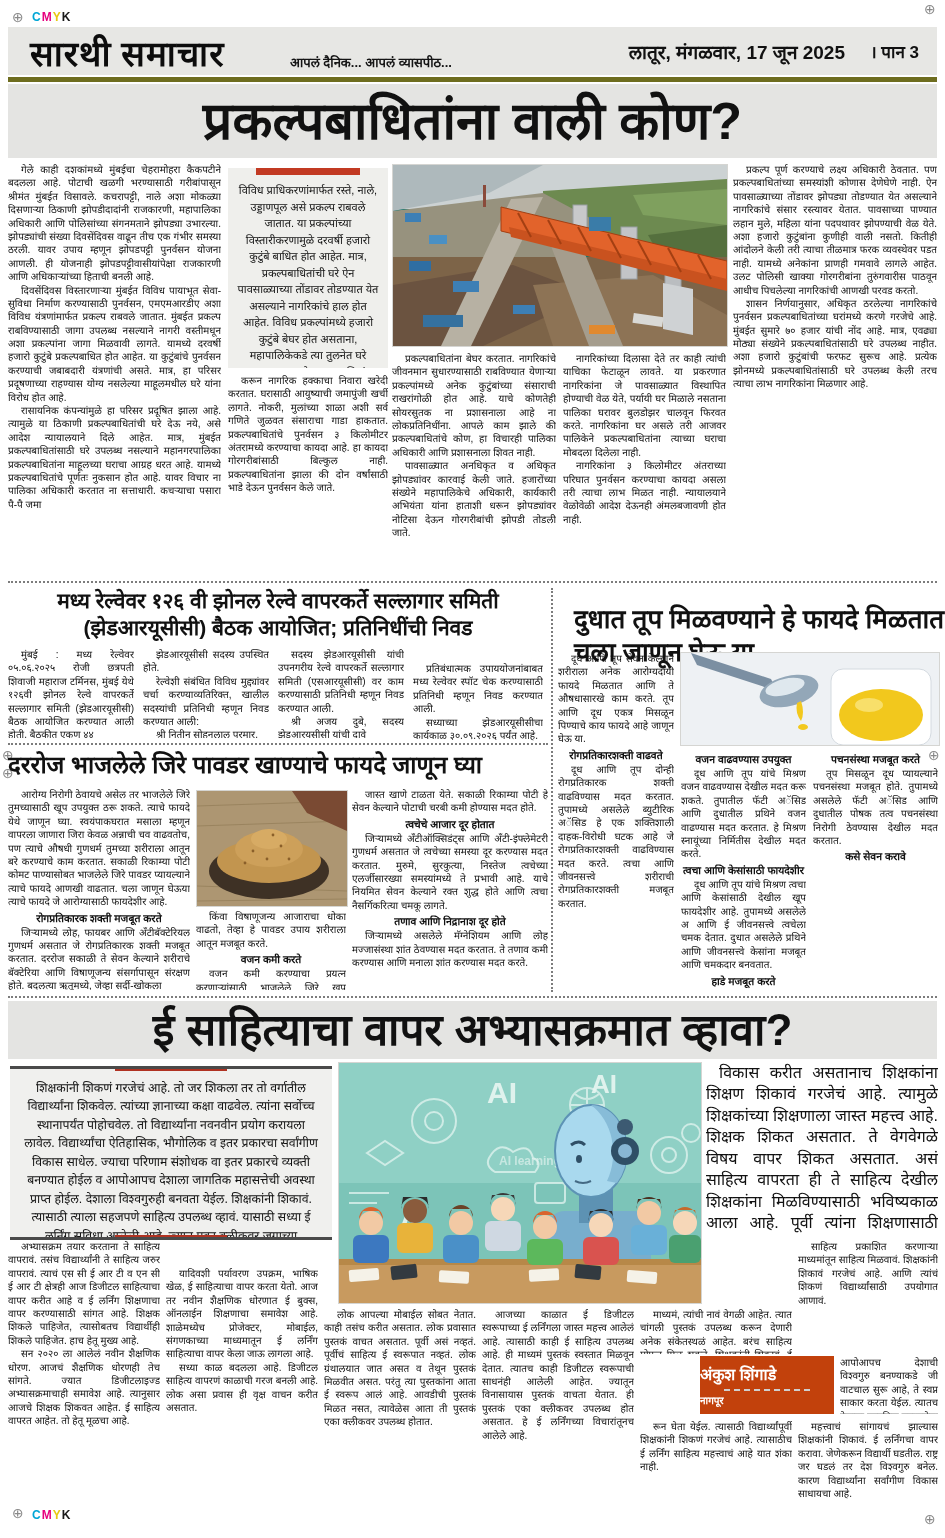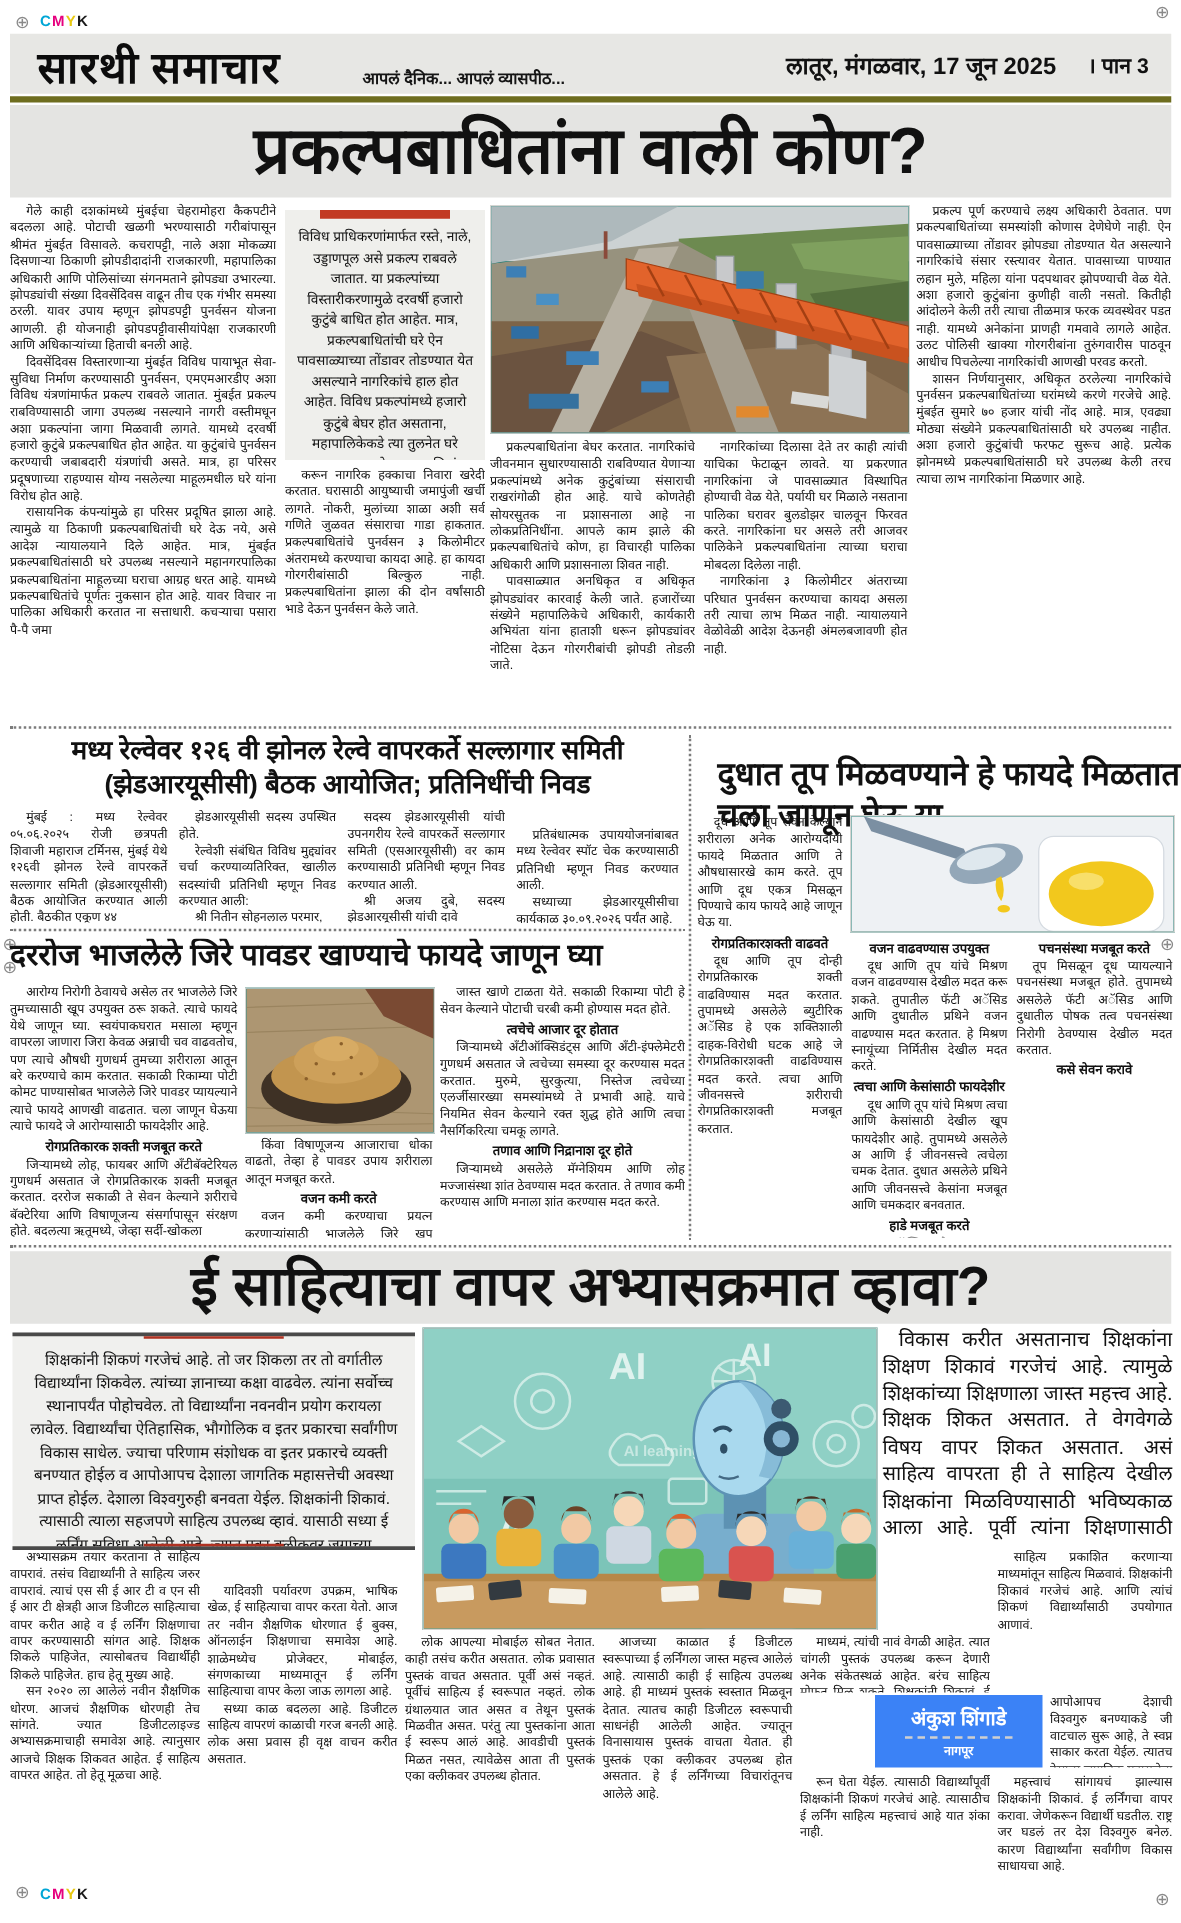--- a/index.html
+++ b/index.html
@@ -27,21 +27,21 @@
   .h-rail{position:absolute;left:8px;top:587px;width:540px;font-size:21px;line-height:1.3;font-weight:800;text-align:center;margin:0;}
   .h-ghee{position:absolute;left:558px;top:587px;width:382px;font-size:26px;line-height:1.25;font-weight:800;text-align:left;margin:16px;}
   .h-cumin{position:absolute;left:8px;top:751px;width:540px;font-size:24px;line-height:1.2;font-weight:800;text-align:left;margin:0;white-space:nowrap;overflow:hidden;}
   .dotted-h{position:absolute;border-top:2px dotted #7c7c7c;height:0;}
   .dotted-v{position:absolute;border-left:2px dotted #7c7c7c;width:0;}
   .photo{position:absolute;border:1px solid #d5d5d2;background:#0f766e;overflow:hidden;}
   .introbox{position:absolute;left:10px;top:1066px;width:322px;height:168px;background:#f0f0ee;border-top:3px solid #4a4a4a;border-bottom:3px solid #4a4a4a;overflow:hidden;}
   .introbox .redseg{position:absolute;left:50%;transform:translateX(-50%);width:112px;height:7px;background:#b03222;}
   .introbox .rt{top:-5px;} .introbox .rb{bottom:-5px;}
   .introbox .itext{margin:10px 12px;font-size:12.3px;line-height:1.5;text-align:center;font-weight:500;}
-  .authorbox{position:absolute;left:700px;top:1356px;width:134px;height:58px;background:#3b82f6;color:#fff;text-align:center;overflow:hidden;}
+  .authorbox{position:absolute;left:700px;top:1356px;width:134px;height:58px;background:#c2410c;color:#fff;overflow:hidden;}
   .authorbox .aname{font-size:16px;font-weight:800;margin-top:7px;}
   .authorbox .asep{border-top:2px dashed #cfcfcf;width:86px;margin:4px auto 2px auto;}
   .authorbox .aplace{font-size:10px;font-weight:bold;}
 </style>
 </head>
 <body>
 
 <div id="page">
 
   <span class="reg" style="left:12px;top:10px;">⊕</span>

